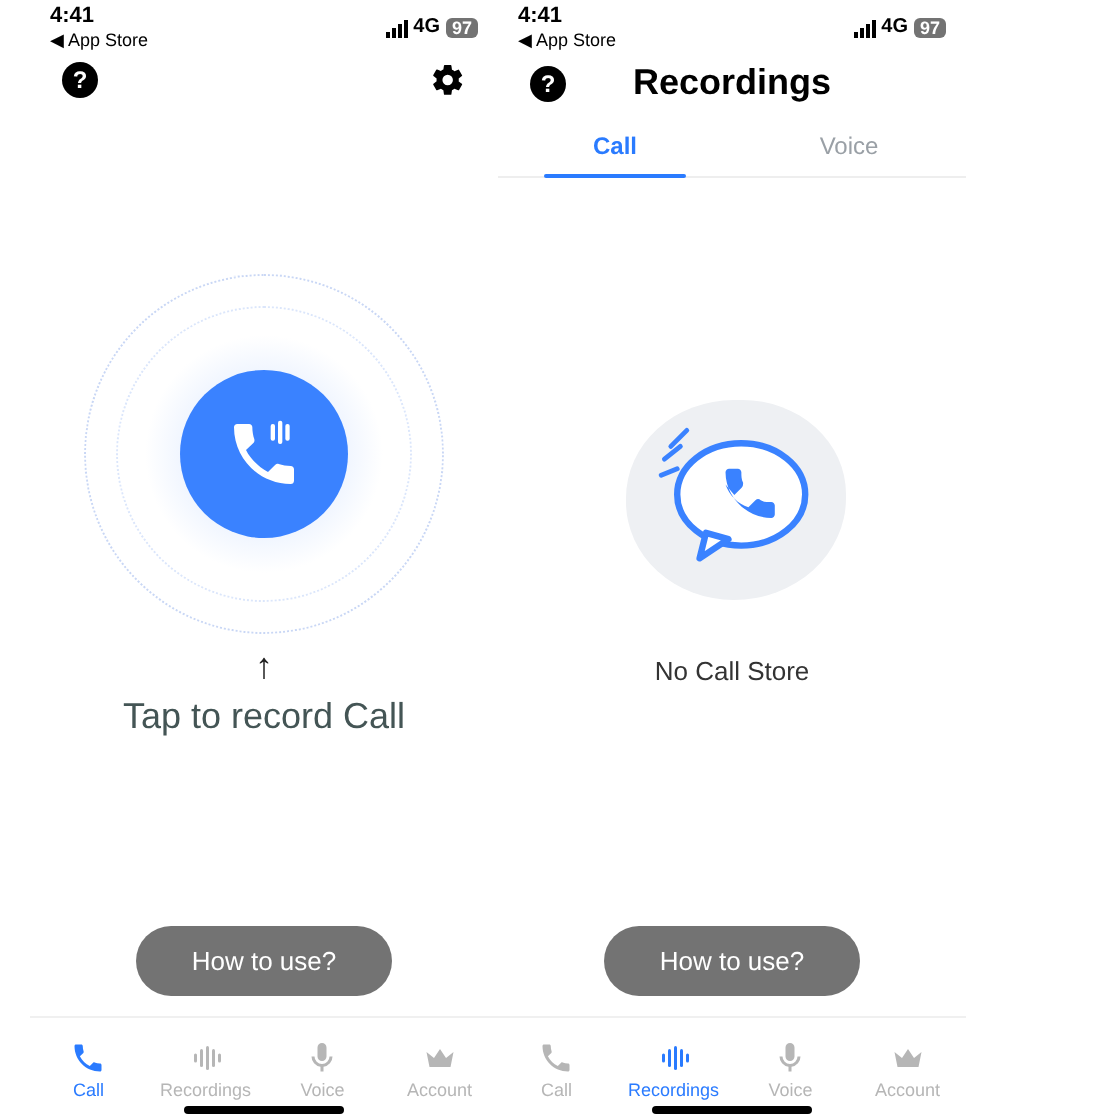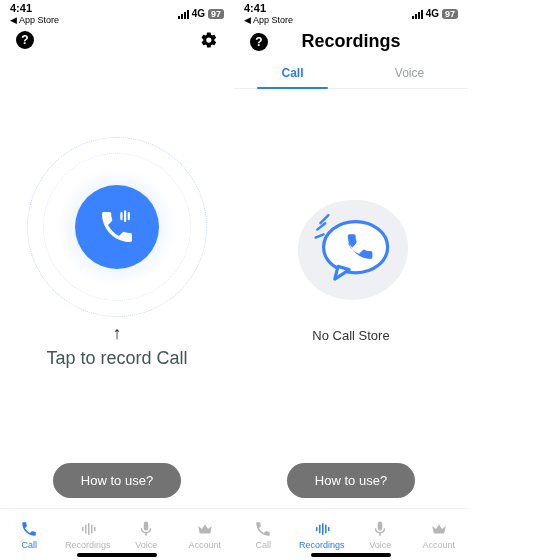--- a/index.html
+++ b/index.html
@@ -1,17 +1,17 @@
 <!DOCTYPE html>
 <html><head>
 <meta charset="utf-8">
 <style>
   * { box-sizing: border-box; margin: 0; padding: 0; }
   html, body { width: 560px; height: 560px; font-family: -apple-system, Helvetica, Arial, sans-serif; background: #fff; }
-  .container { display: flex; width: 468px; height: 560px; }
+  .container { display: flex; width: 468px; height: 560px; margin-left: 15px; }
   .screen { width: 280px; height: 560px; position: relative; background: #fff; display: flex; flex-direction: column; }
   .statusbar { display: flex; align-items: center; justify-content: space-between; padding: 2px 10px 0 10px; font-size: 11px; font-weight: 600; }
   .sb-left { display: flex; flex-direction: column; }
   .sb-back { font-size: 9px; font-weight: 400; margin-top: 1px; }
   .sb-right { display: flex; align-items: flex-end; gap: 3px; font-size: 10px; }
   .sig { display: inline-flex; align-items: flex-end; gap: 1px; }
   .sig i { width: 2px; background: #000; display: inline-block; }
   .sig i:nth-child(1){height:3px} .sig i:nth-child(2){height:5px} .sig i:nth-child(3){height:7px} .sig i:nth-child(4){height:9px}
   .bat { background:#737373; color:#fff; border-radius:3px; padding:0 3px; font-size:9px; font-weight:700; }
   .topicons { display: flex; justify-content: space-between; padding: 6px 16px 4px 16px; }

